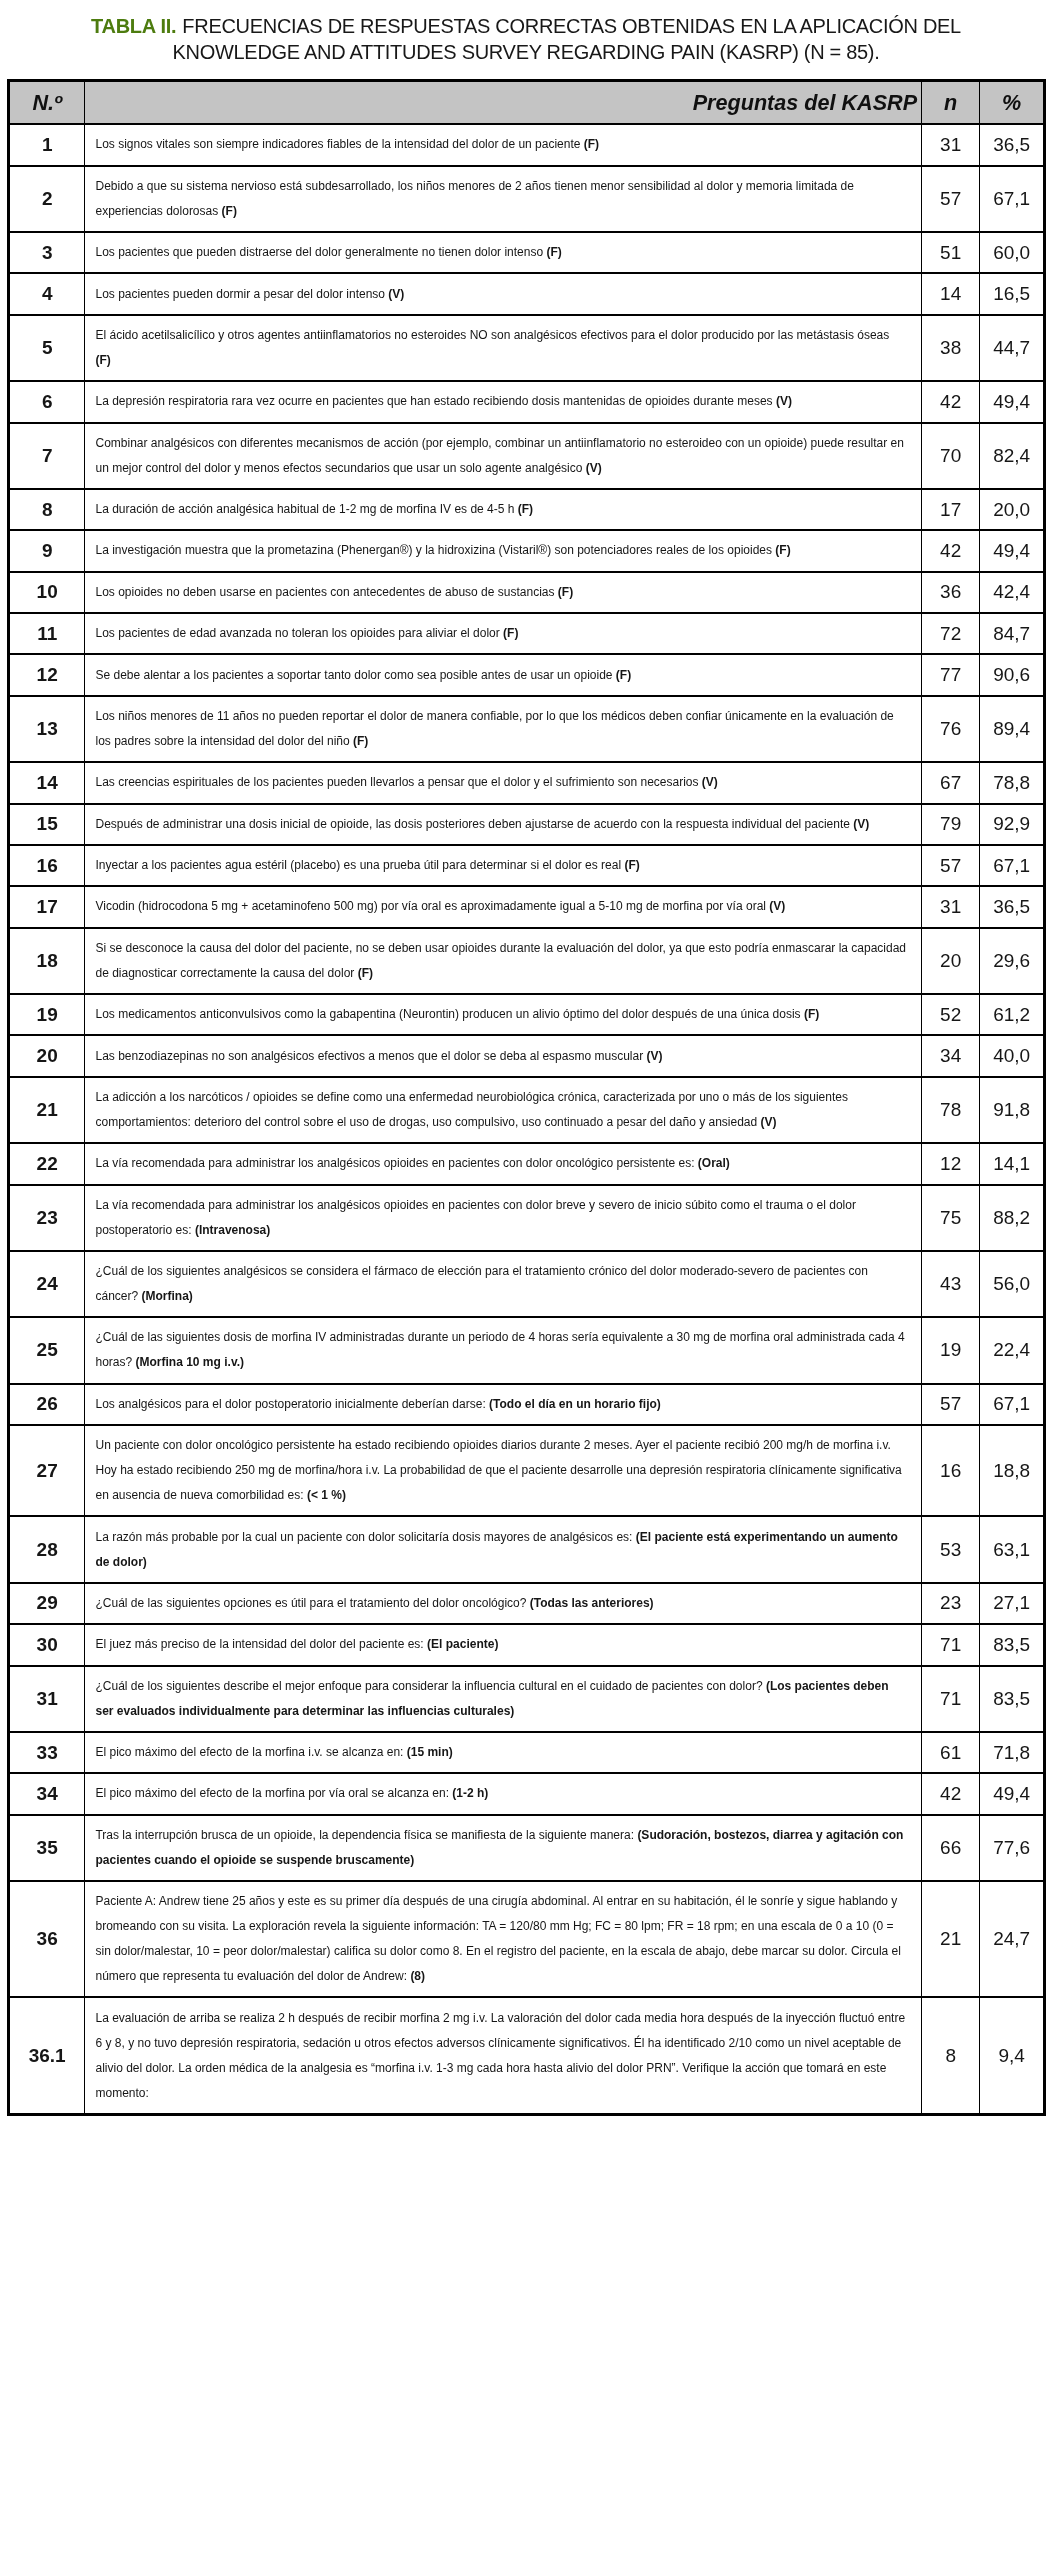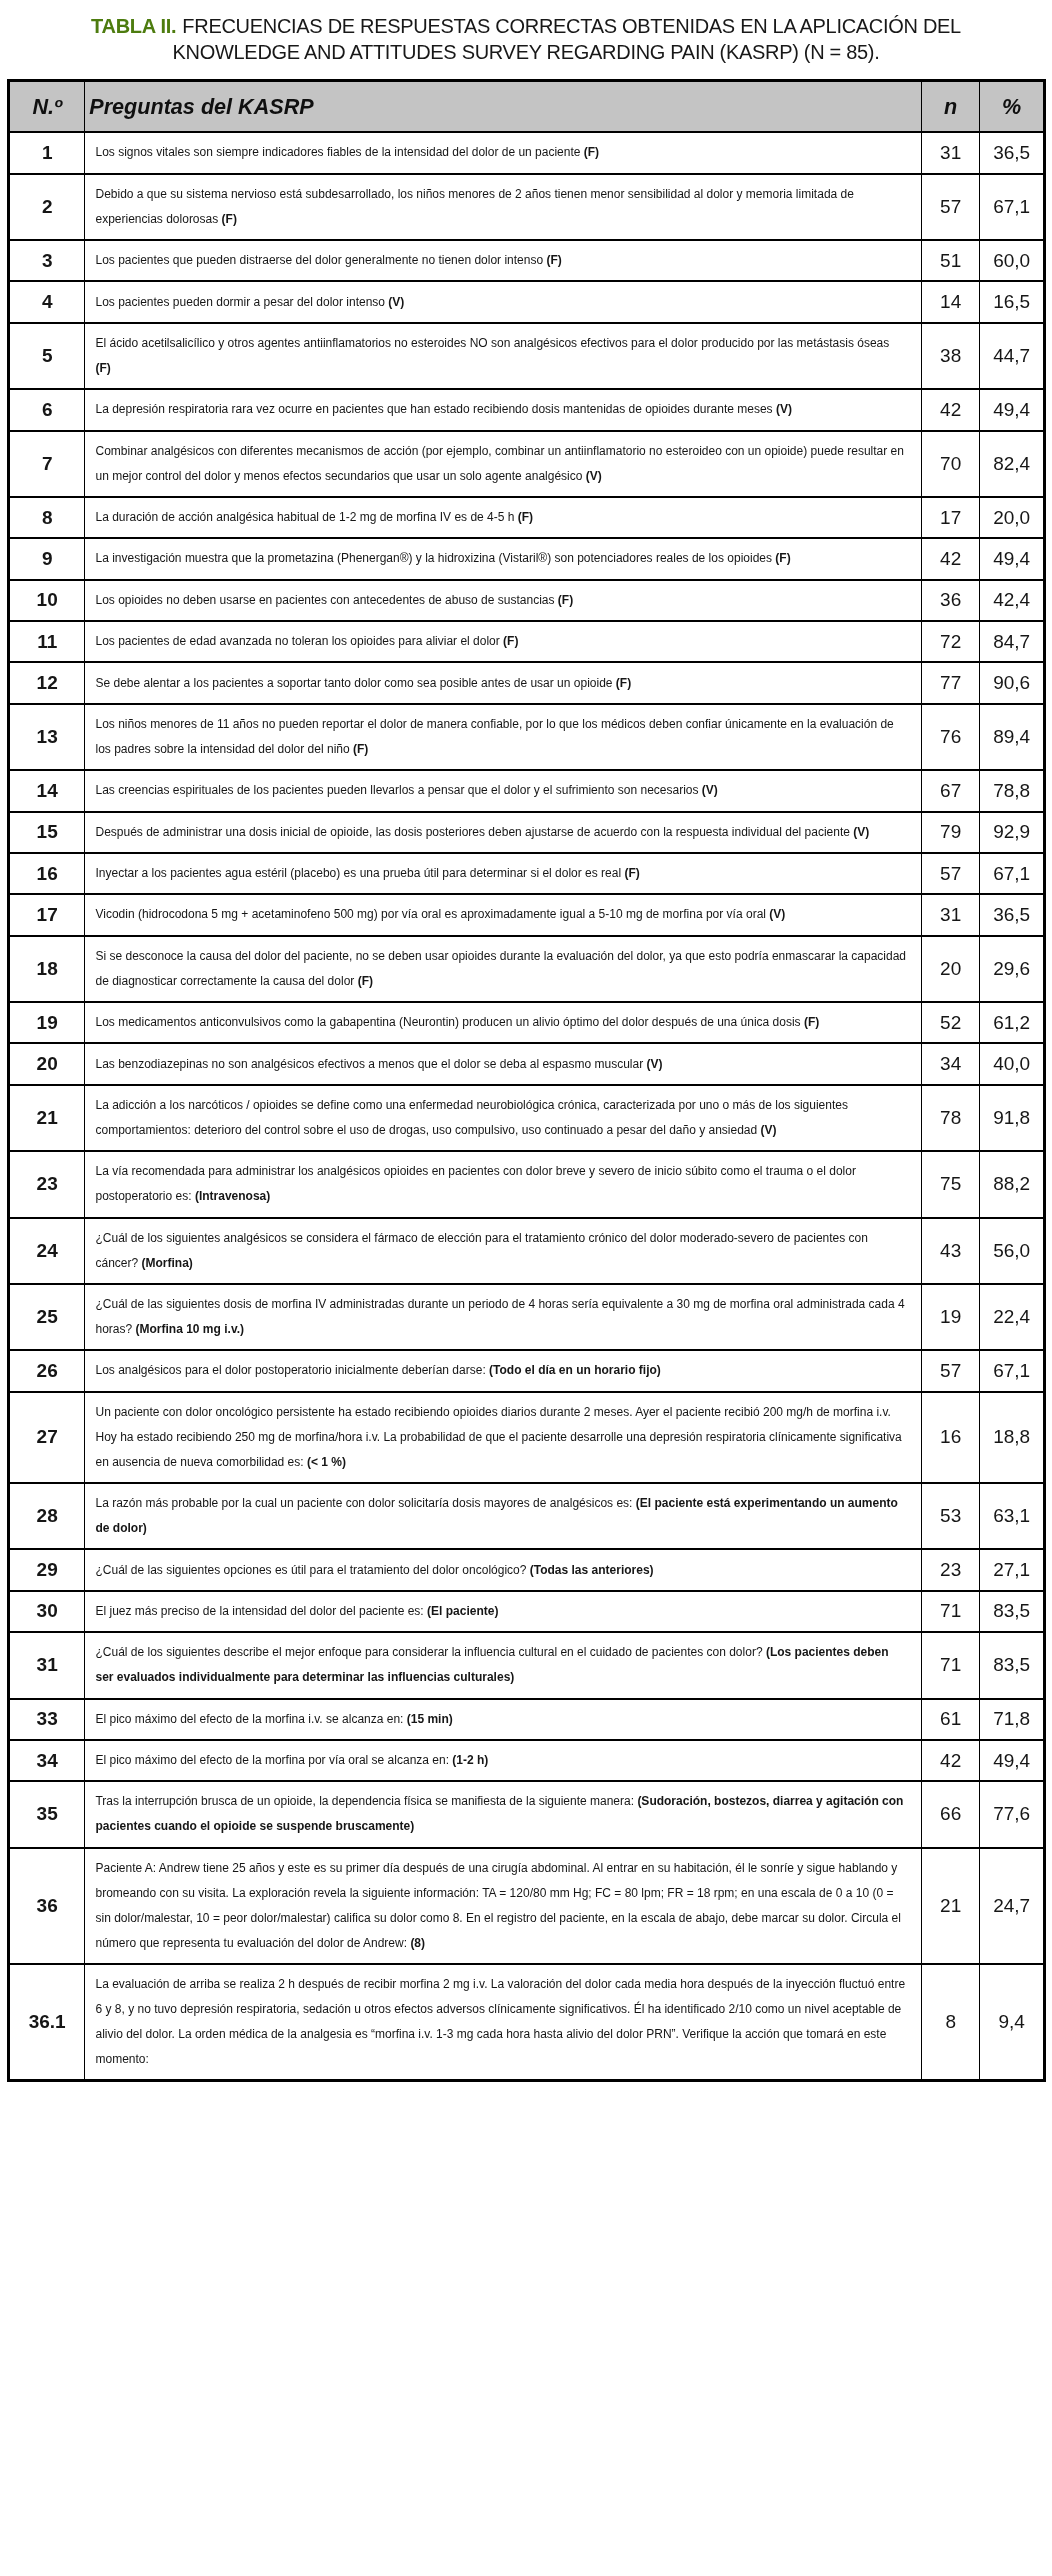--- a/index.html
+++ b/index.html
@@ -56,26 +56,26 @@
     vertical-align: middle;
     box-sizing: border-box;
   }
   table.kasrp { border: 3.1px solid #000; }
 
   thead th {
     background: #c4c4c4;
     font-style: italic;
     font-weight: 700;
     font-size: 21.6px;
-    height: 52px;
+    height: 44px;
     text-align: center;
     padding: 4.1px;
     color: #101010;
   }
-  thead th.h-q { text-align: left; }
+  thead th.h-q { text-align: right; }
 
   td.c-num {
     text-align: center;
     font-weight: 700;
     font-size: 19px;
     padding: 5.2px 2.1px;
   }
   td.c-q {
     font-size: 12px;
     line-height: 25px;
@@ -255,20 +255,26 @@
     <td class="c-pct">40,0</td>
   </tr>
 
   <tr>
     <td class="c-num">21</td>
     <td class="c-q"><span>La adicción a los narcóticos / opioides se define como una enfermedad neurobiológica crónica, caracterizada por uno o más de los siguientes comportamientos: deterioro del control sobre el uso de drogas, uso compulsivo, uso continuado a pesar del daño y ansiedad</span> <span class="ans">(V)</span></td>
     <td class="c-n">78</td>
     <td class="c-pct">91,8</td>
   </tr>
 
+  <tr>
+    <td class="c-num">22</td>
+    <td class="c-q"><span>La vía recomendada para administrar los analgésicos opioides en pacientes con dolor oncológico persistente es:</span> <span class="ans">(Oral)</span></td>
+    <td class="c-n">12</td>
+    <td class="c-pct">14,1</td>
+  </tr>
 
   <tr>
     <td class="c-num">23</td>
     <td class="c-q"><span>La vía recomendada para administrar los analgésicos opioides en pacientes con dolor breve y severo de inicio súbito como el trauma o el dolor postoperatorio es:</span> <span class="ans">(Intravenosa)</span></td>
     <td class="c-n">75</td>
     <td class="c-pct">88,2</td>
   </tr>
 
   <tr>
     <td class="c-num">24</td>

